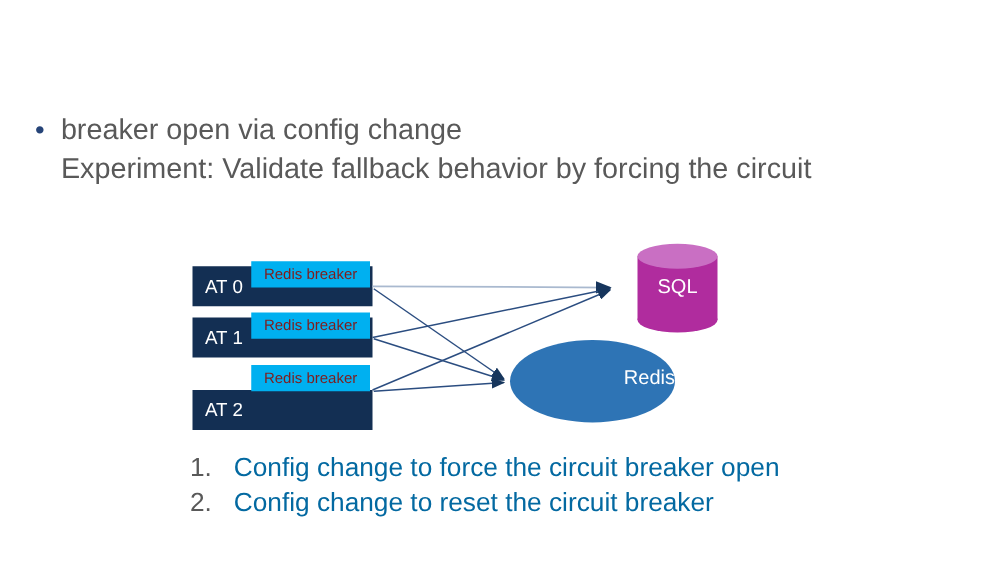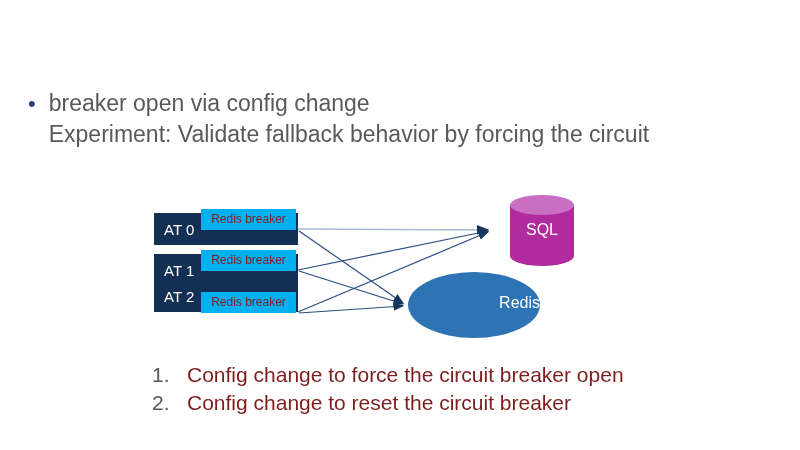--- a/index.html
+++ b/index.html
@@ -15,21 +15,21 @@
   .bullet-row { position:absolute; left:28px; top:88px; display:flex; }
   .bullet-marker { color:#264478; font-size:22px; line-height:31px; margin-right:13px; }
   .bullet-text { font-size:23px; color:#595959; line-height:31px; }
 
   
   .diagram { position:absolute; inset:0; }
 
   .at-box { position:absolute; left:154px; width:144px; height:32px; background:#132f53; }
   .at-box .at-label { position:absolute; left:10px; top:0; height:32px; line-height:34px;
                       color:#ffffff; font-size:15px; }
-  .at0 { top:213px; } .at1 { top:254px;padding-left:28px; } .at2 { top:280px;text-align:center; }
+  .at0 { top:213px; } .at1 { top:254px;padding-left:28px; } .at2 { top:312px;text-align:center; }
 
   .breaker-box { position:absolute; left:201px; width:95px; height:21px; background:#00b0f0;
                  text-align:center; }
   .breaker-box span { color:#7f1d1d; font-size:12px; line-height:21px; }
   .bk0 { top:209px; } .bk1 { top:250px; } .bk2 { top:292px; }
 
   
   .cylinder { position:absolute; left:498px; top:195px; width:64px; height:71px;margin-left:12px; }
   .cyl-body   { position:absolute; left:0; right:0; top:10px; bottom:10px; background:#b02c9e; }
   .cyl-bottom { position:absolute; left:0; right:0; bottom:0; height:20px; border-radius:50%;
@@ -45,21 +45,21 @@
   .redis-label { position:absolute; left:0; width:100%; top:22px; text-align:right;
                  color:#ffffff; font-size:16px; }
 
   
   svg.connectors { position:absolute; left:0; top:0; pointer-events:none; }
 
   
   .steps { position:absolute; left:152px; top:361px; }
   .step { display:flex; }
   .step-num { width:35px; font-size:21px; color:#595959; line-height:28px; }
-  .step-text { font-size:21px; color:#7f1d1d; line-height:28px; }
+  .step-text { font-size:21px; color:#0369a1; line-height:28px; }
 </style>
 </head>
 <body>
 
 <div class="slide">
 
 
   <div class="bullet-row">
     <span class="bullet-marker">•</span>
     <div class="bullet-text">

